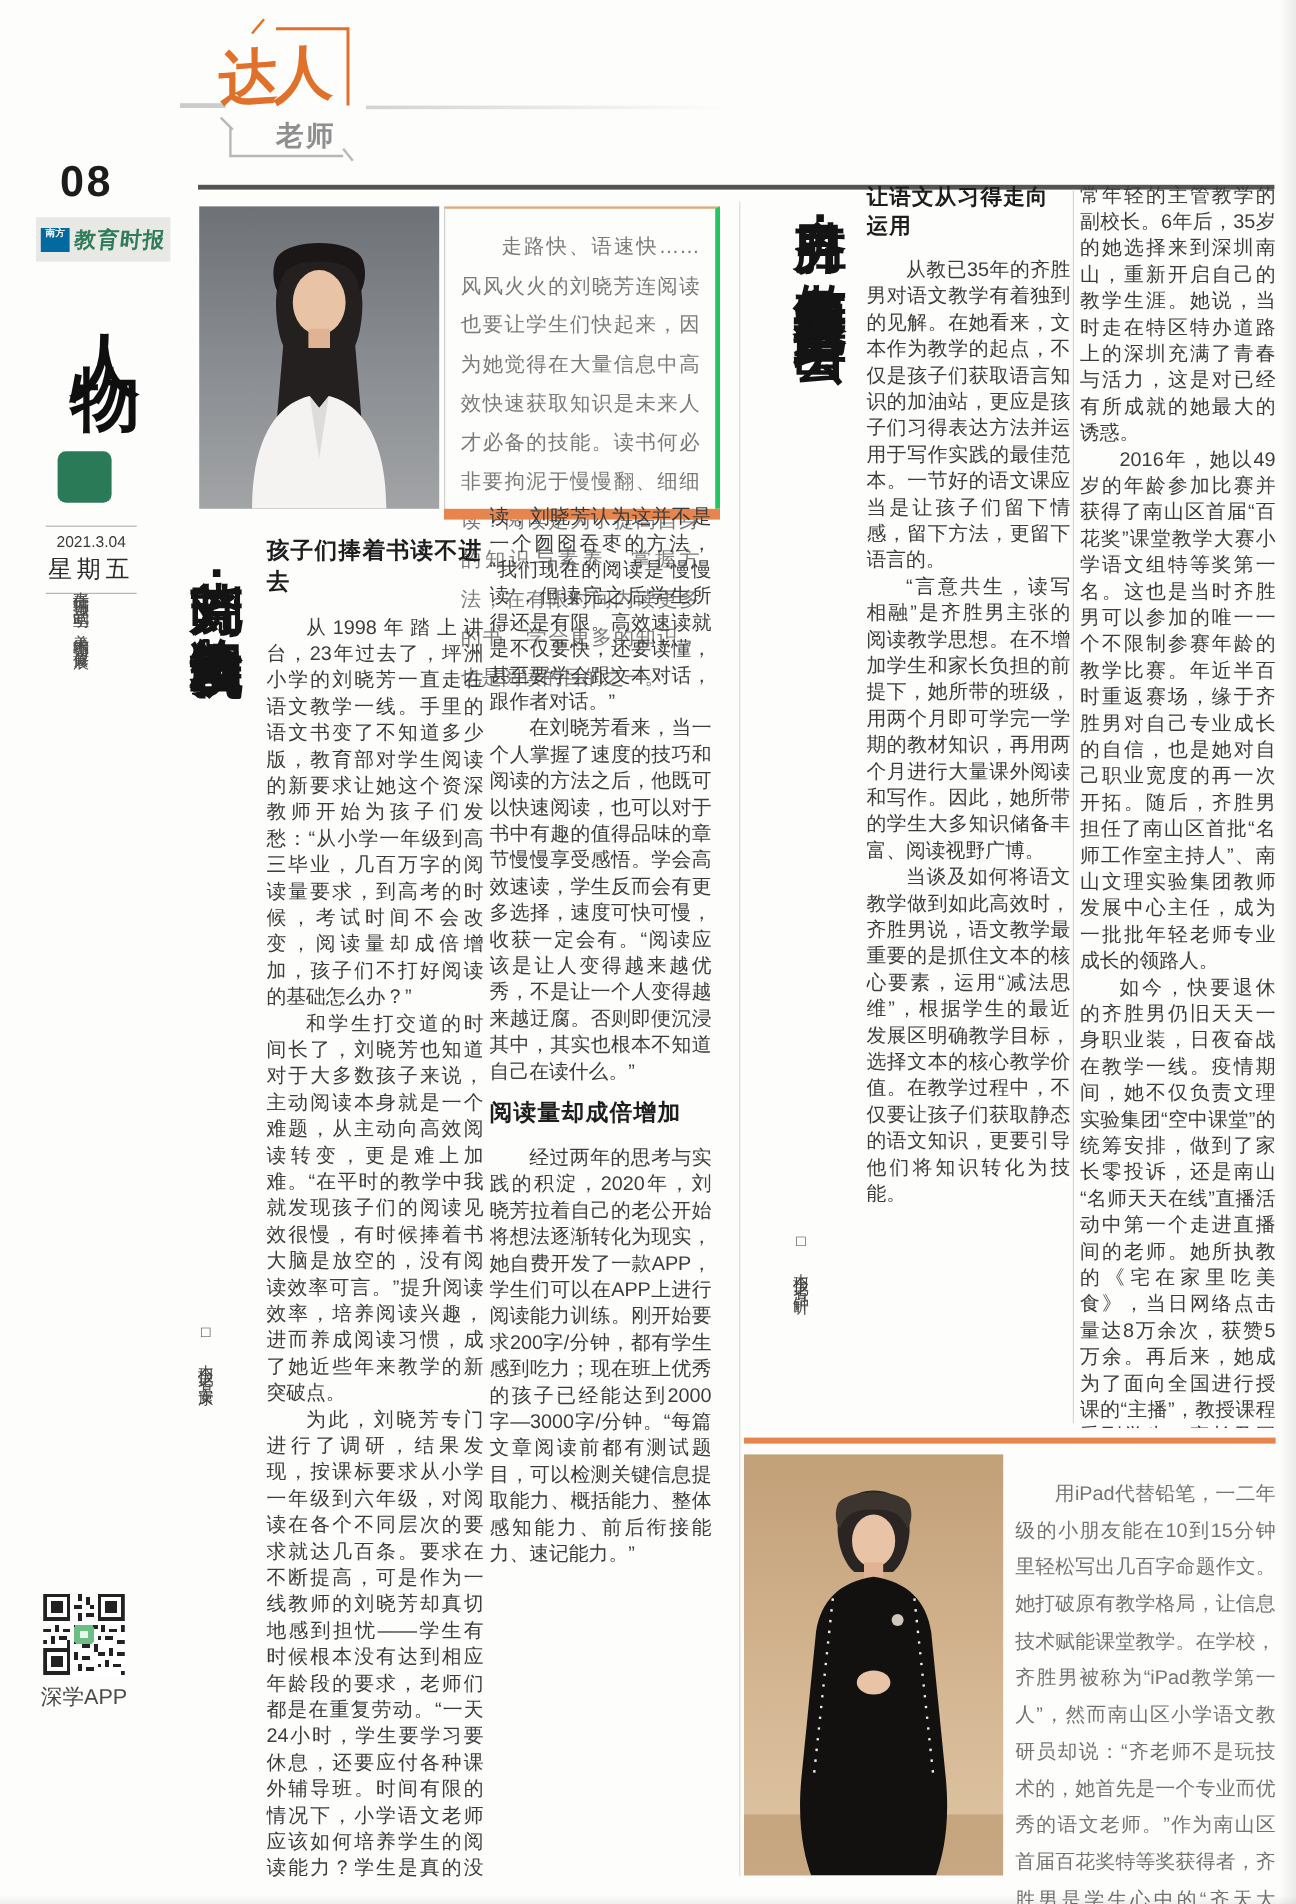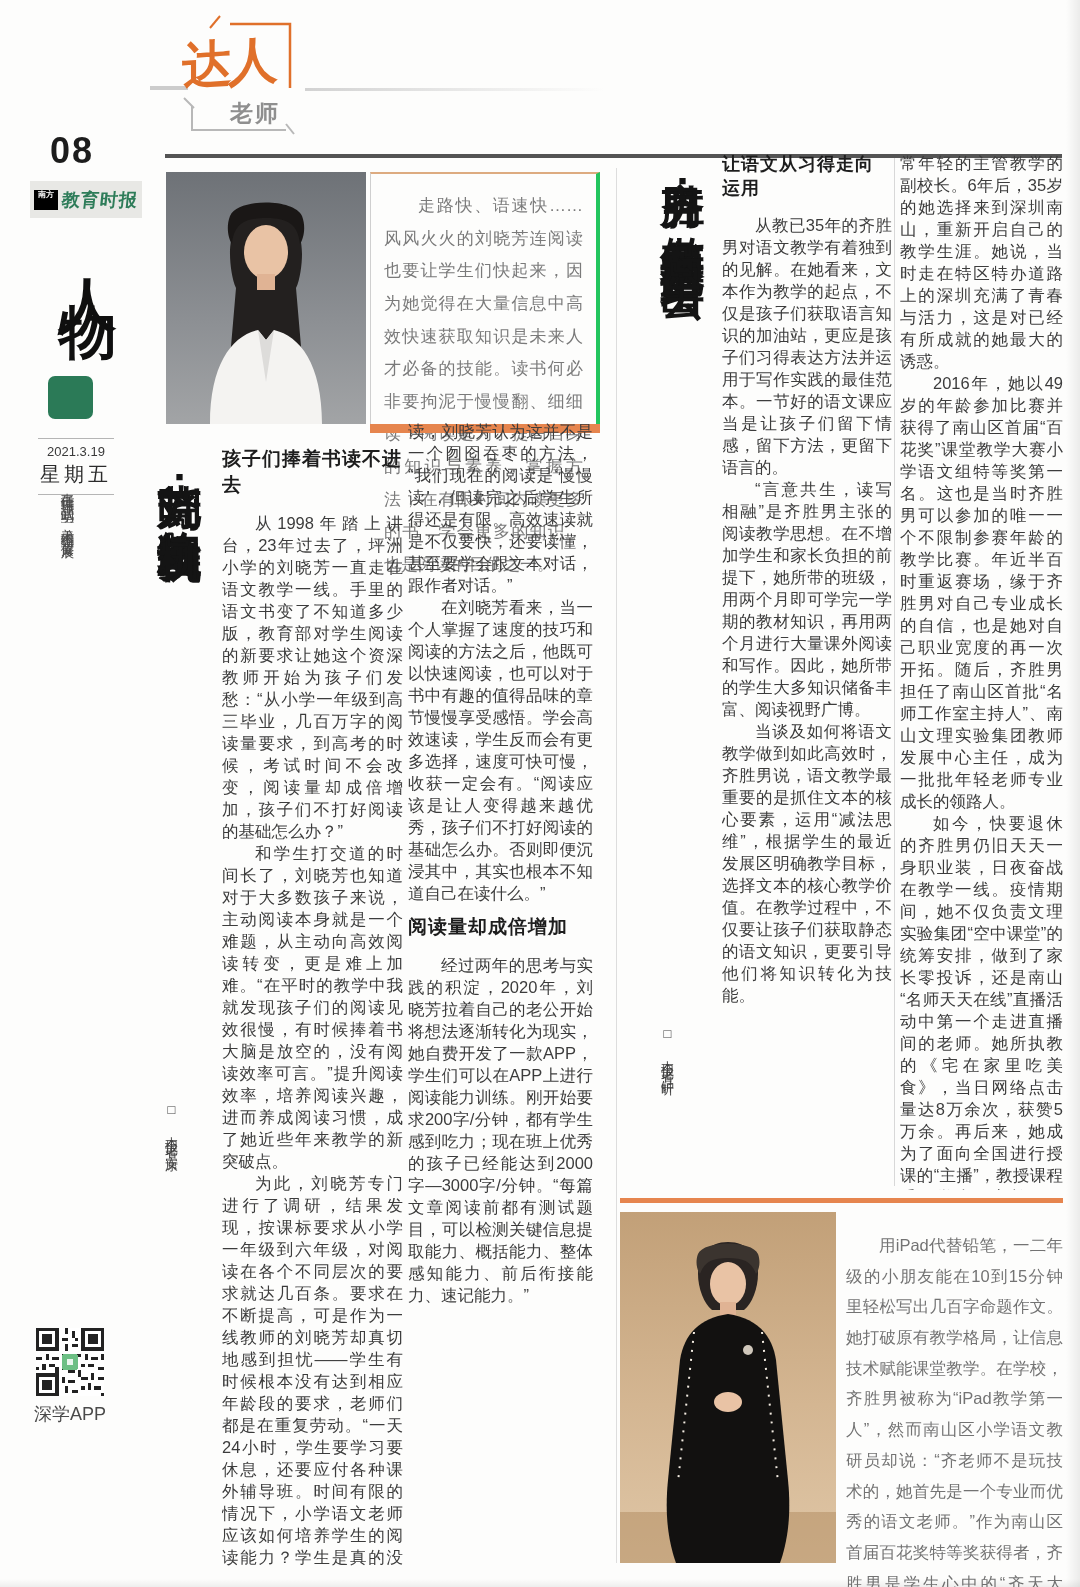--- a/index.html
+++ b/index.html
@@ -18,21 +18,21 @@
   .badge .daren{position:absolute;left:14px;top:16px;font-size:50px;font-weight:bold;color:#e0702a;
                 transform:rotate(-4deg) skewX(-4deg);letter-spacing:-4px;}
   .badge .laoshi{position:absolute;left:62px;top:84px;font-size:23px;font-weight:bold;color:#8f8f8f;letter-spacing:2px;}
   .dash-left{left:150px;top:86px;width:38px;height:4px;background:#cccccc;}
   .line-right{left:305px;top:88px;width:300px;height:3px;background:linear-gradient(90deg,#d2d2d2,rgba(210,210,210,0));}
   .top-rule{left:165px;top:154px;width:897px;height:4px;background:#545454;}
 
   
   .pagenum{left:50px;top:130px;font-size:36px;font-weight:700;color:#1c1c1c;letter-spacing:2px;}
   .masthead{left:30px;top:181px;width:112px;height:37px;background:#e8e8e5;display:flex;align-items:center;gap:4px;padding:0 4px;box-sizing:border-box;}
-  .masthead .mh-block{width:24px;height:20px;background:#000000;color:#fff;font-size:8px;line-height:10px;text-align:center;font-weight:bold;}
+  .masthead .mh-block{width:24px;height:20px;background:#0369a1;color:#fff;font-size:8px;line-height:10px;text-align:center;font-weight:bold;}
   .masthead .mh-title{color:#2e7c59;font-weight:bold;font-size:18px;letter-spacing:1px;transform:skewX(-6deg);font-family:"Liberation Serif",serif;}
   .section-title{left:48px;top:232px;font-size:58px;font-weight:bold;color:#0f0f0f;font-family:"Liberation Serif",serif;letter-spacing:26px;height:240px;}
   .green-sq{left:48px;top:376px;width:45px;height:43px;background:#2b7a57;border-radius:7px;}
   .date-block{left:38px;top:436px;width:76px;text-align:center;}
   .date-block .rule{height:1px;background:#b5b5b5;margin:2px 0;}
   .date-block .d1{font-size:13px;color:#3a3a3a;padding-top:3px;}
   .date-block .d2{font-size:20px;font-weight:normal;color:#2b2b2b;letter-spacing:4px;padding:2px 0 4px;}
   .editors{left:56px;top:482px;height:200px;font-size:13.5px;color:#4a4a4a;letter-spacing:2px;line-height:22px;}
   .qr{left:36px;top:1328px;width:68px;height:68px;}
   .qr-label{left:30px;top:1402px;width:80px;text-align:center;font-size:18px;color:#4a4a4a;}
@@ -92,21 +92,21 @@
 
   <div class="abs pagenum">08</div>
   <div class="abs masthead">
     <span class="mh-block">南方</span>
     <span class="mh-title">教育时报</span>
   </div>
   <div class="abs v-text section-title">人物</div>
   <div class="abs green-sq"></div>
   <div class="abs date-block">
     <div class="rule"></div>
-    <div class="d1">2021.3.19</div>
+    <div class="d1">2021.3.04</div>
     <div class="d2">星期五</div>
     <div class="rule"></div>
   </div>
   <div class="abs v-text editors">责任编辑 武堂明　美术编辑 黄修展</div>
 
   <svg class="abs qr" viewBox="0 0 21 21" shape-rendering="crispEdges">
     <rect x="0" y="0" width="21" height="21" fill="#fff"></rect>
     <g fill="#222">
       <path d="M0,0h7v7h-7z M1,1v5h5v-5z M2,2h3v3h-3z"></path>
       <path d="M14,0h7v7h-7z M15,1v5h5v-5z M16,2h3v3h-3z"></path>
@@ -172,21 +172,21 @@
   <div class="abs v-text byline byline1">□ 本报记者 安康</div>
 
   <div class="abs col a1c1">
       <h3 class="sec-head">孩子们捧着书读不进去</h3>
       <p class="para">从1998年踏上讲台，23年过去了，坪洲小学的刘晓芳一直走在语文教学一线。手里的语文书变了不知道多少版，教育部对学生阅读的新要求让她这个资深教师开始为孩子们发愁：“从小学一年级到高三毕业，几百万字的阅读量要求，到高考的时候，考试时间不会改变，阅读量却成倍增加，孩子们不打好阅读的基础怎么办？”</p>
       <p class="para">和学生打交道的时间长了，刘晓芳也知道对于大多数孩子来说，主动阅读本身就是一个难题，从主动向高效阅读转变，更是难上加难。“在平时的教学中我就发现孩子们的阅读见效很慢，有时候捧着书大脑是放空的，没有阅读效率可言。”提升阅读效率，培养阅读兴趣，进而养成阅读习惯，成了她近些年来教学的新突破点。</p>
       <p class="para">为此，刘晓芳专门进行了调研，结果发现，按课标要求从小学一年级到六年级，对阅读在各个不同层次的要求就达几百条。要求在不断提高，可是作为一线教师的刘晓芳却真切地感到担忧——学生有时候根本没有达到相应年龄段的要求，老师们都是在重复劳动。“一天24小时，学生要学习要休息，还要应付各种课外辅导班。时间有限的情况下，小学语文老师应该如何培养学生的阅读能力？学生是真的没有能力？还是没有兴趣？抑或没有掌握方法？”</p>
     </div>
   <div class="abs col a1c2">
       <p class="para cont">读，刘晓芳认为这并不是一个囫囵吞枣的方法，“我们现在的阅读是‘慢慢读’，但读完之后学生所得还是有限。高效速读就是不仅要快，还要读懂，甚至要学会跟文本对话，跟作者对话。”</p>
-      <p class="para">在刘晓芳看来，当一个人掌握了速度的技巧和阅读的方法之后，他既可以快速阅读，也可以对于书中有趣的值得品味的章节慢慢享受感悟。学会高效速读，学生反而会有更多选择，速度可快可慢，收获一定会有。“阅读应该是让人变得越来越优秀，孩子们不打好阅读的基础怎么办。否则即便沉浸其中，其实也根本不知道自己在读什么。”</p>
+      <p class="para">在刘晓芳看来，当一个人掌握了速度的技巧和阅读的方法之后，他既可以快速阅读，也可以对于书中有趣的值得品味的章节慢慢享受感悟。学会高效速读，学生反而会有更多选择，速度可快可慢，收获一定会有。“阅读应该是让人变得越来越优秀，不是让一个人变得越来越迂腐。否则即便沉浸其中，其实也根本不知道自己在读什么。”</p>
       <h3 class="sec-head">阅读量却成倍增加</h3>
       <p class="para">经过两年的思考与实践的积淀，2020年，刘晓芳拉着自己的老公开始将想法逐渐转化为现实，她自费开发了一款APP，学生们可以在APP上进行阅读能力训练。刚开始要求200字/分钟，都有学生感到吃力；现在班上优秀的孩子已经能达到2000字—3000字/分钟。“每篇文章阅读前都有测试题目，可以检测关键信息提取能力、概括能力、整体感知能力、前后衔接能力、速记能力。”</p>
     </div>
 
   <div class="abs vrule vrule-mid"></div>
 
   <div class="abs v-text headline2">齐胜男：做老师要善于把自己『给』出去</div>
   <div class="abs v-text byline byline2">□ 本报记者 钟昕</div>
 
   <div class="abs col a2c1">

